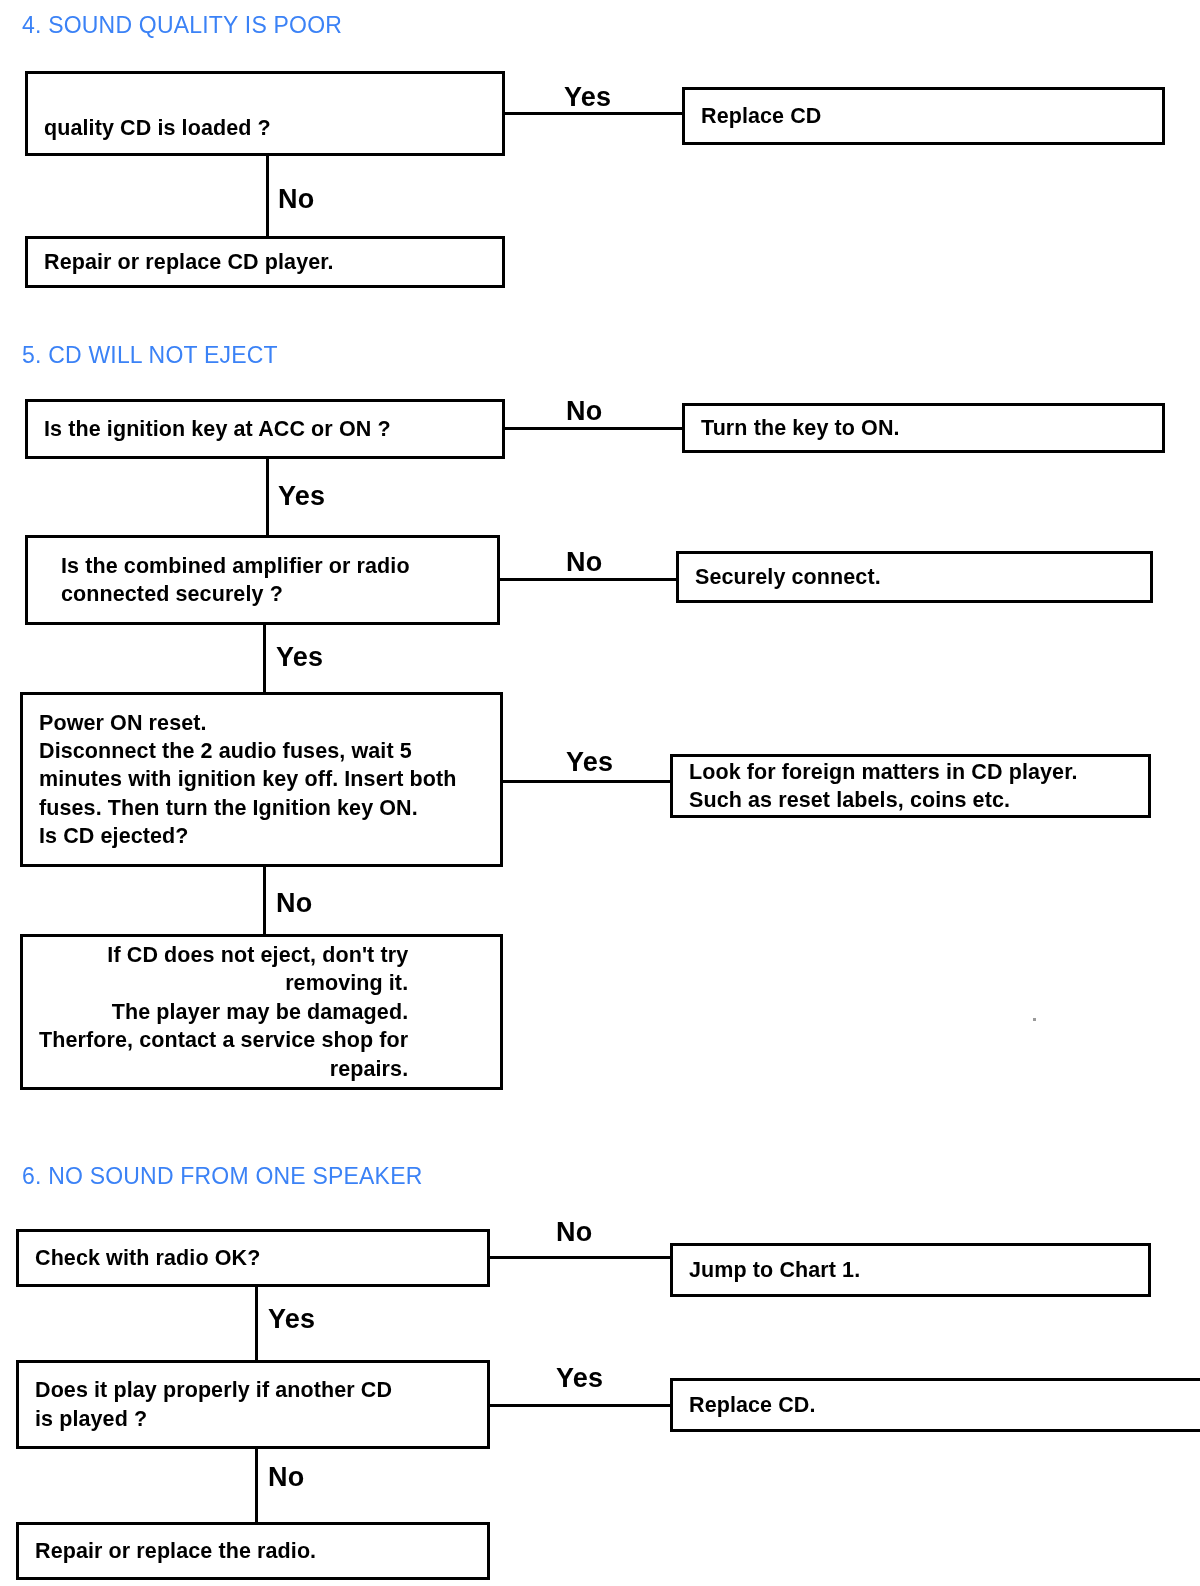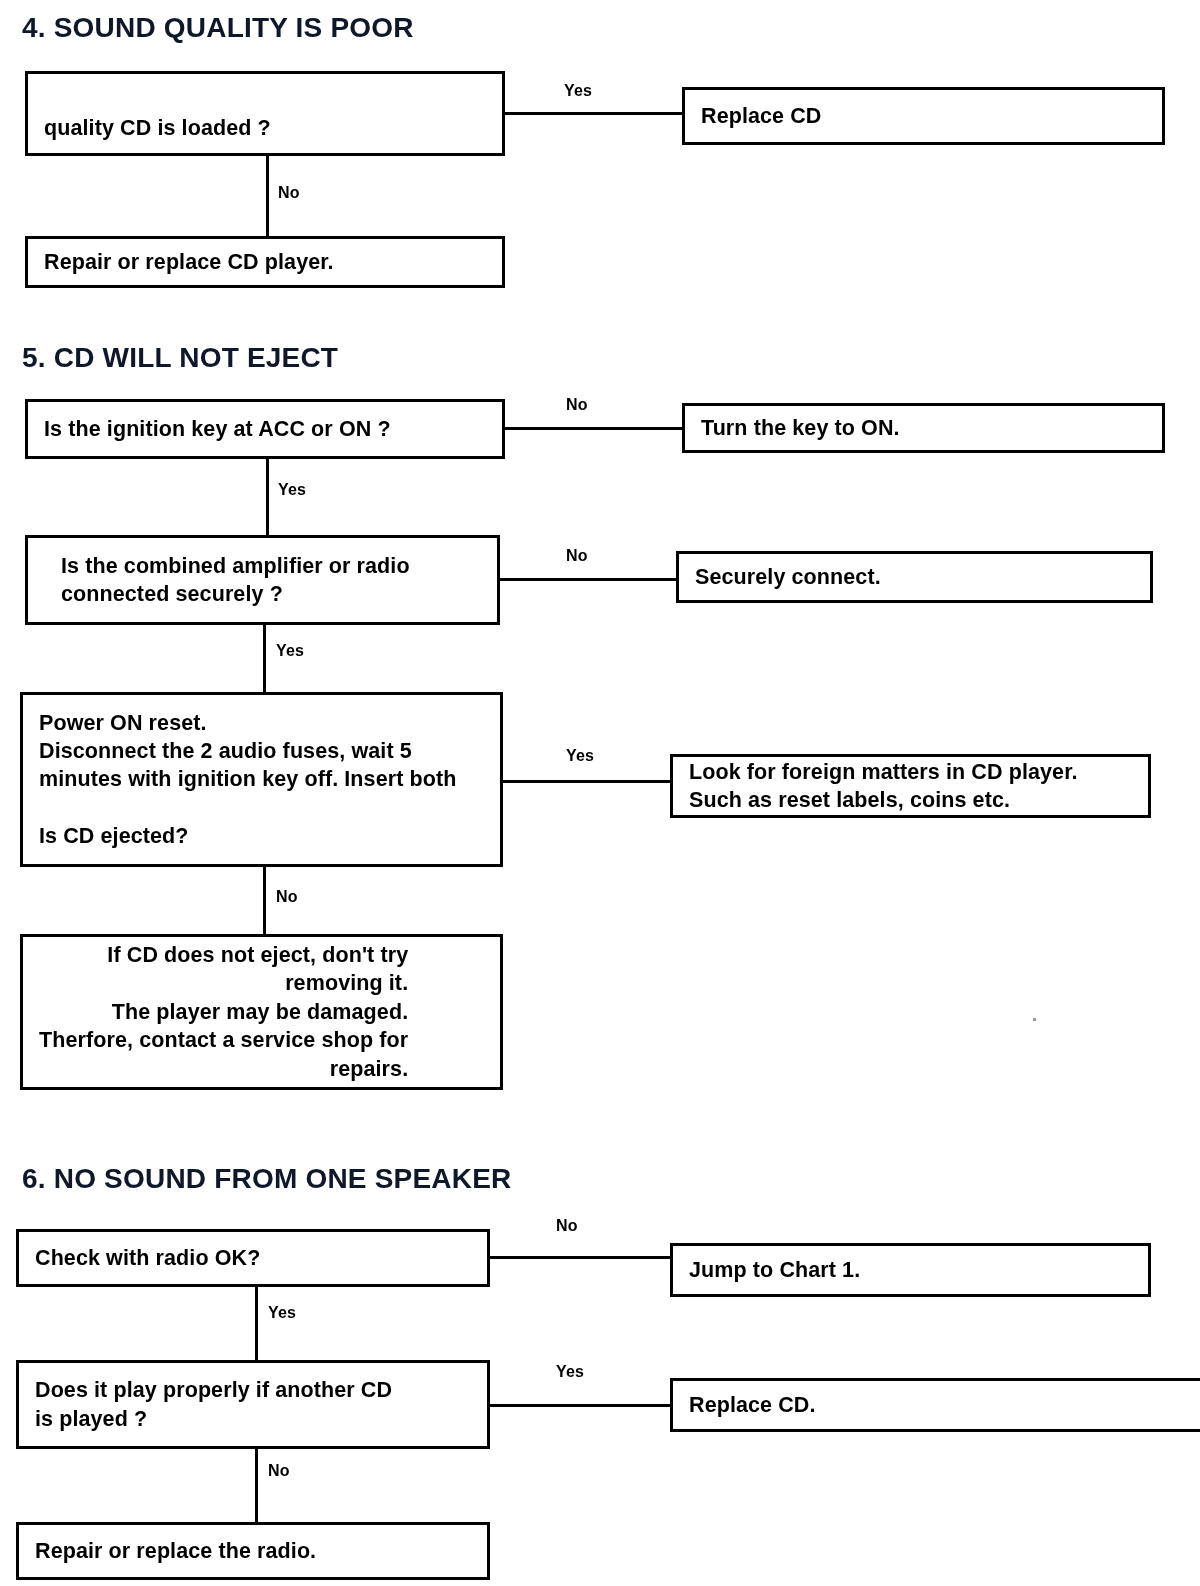--- a/index.html
+++ b/index.html
@@ -14,25 +14,25 @@
   #page {
     position: relative;
     width: 1200px;
     height: 1586px;
     overflow: hidden;
     background: #ffffff;
   }
 
   .section-title {
     position: absolute;
-    font-size: 28px;
-    font-weight: 700;
+    font-size: 23px;
+    font-weight: 400;
     letter-spacing: 0.2px;
     white-space: nowrap;
-    color: #0f172a;
+    color: #3b82f6;
   }
 
   .node {
     position: absolute;
     box-sizing: border-box;
     border: 3px solid #000;
     background: #fff;
     display: flex;
     align-items: center;
   }
@@ -51,21 +51,21 @@
     background: #000;
     height: 3px;
   }
   .vline {
     position: absolute;
     background: #000;
     width: 3px;
   }
   .edge-label {
     position: absolute;
-    font-size: 16px;
+    font-size: 27px;
     font-weight: 700;
     color: #000;
     white-space: nowrap;
     letter-spacing: 0.2px;
   }
   .speck {
     position: absolute;
     background: #9a9a9a;
     width: 3px;
     height: 3px;
@@ -130,21 +130,21 @@
   </div>
 
   <div class="vline" style="left:263px; top:625px; height:67px;"></div>
   <div class="edge-label" style="left:276px; top:642px;">Yes</div>
 
   <div class="node" style="left:20px; top:692px; width:483px; height:175px;">
     <div class="txt">
       <span>Power ON reset.</span><br>
       <span>Disconnect the 2 audio fuses, wait 5</span><br>
       <span>minutes with ignition key off. Insert both</span><br>
-      <br>
+      <span>fuses. Then turn the Ignition key ON.</span><br>
       <span>Is CD ejected?</span>
     </div>
   </div>
 
   <div class="hline" style="left:503px; top:780px; width:170px;"></div>
   <div class="edge-label" style="left:566px; top:747px;">Yes</div>
 
   <div class="node" style="left:670px; top:754px; width:481px; height:64px;">
     <div class="txt">
       <span>Look for foreign matters in CD player.</span><br>

